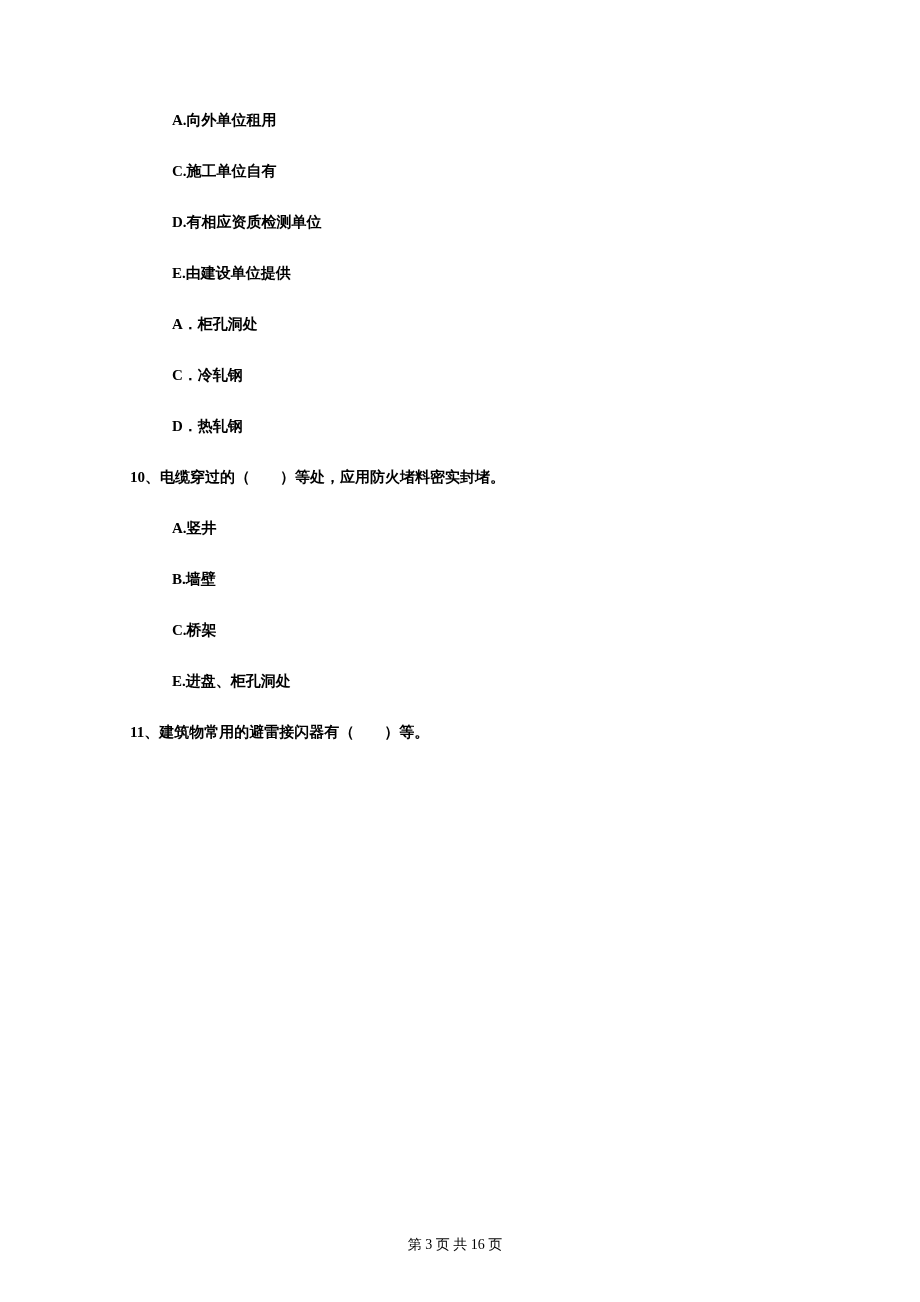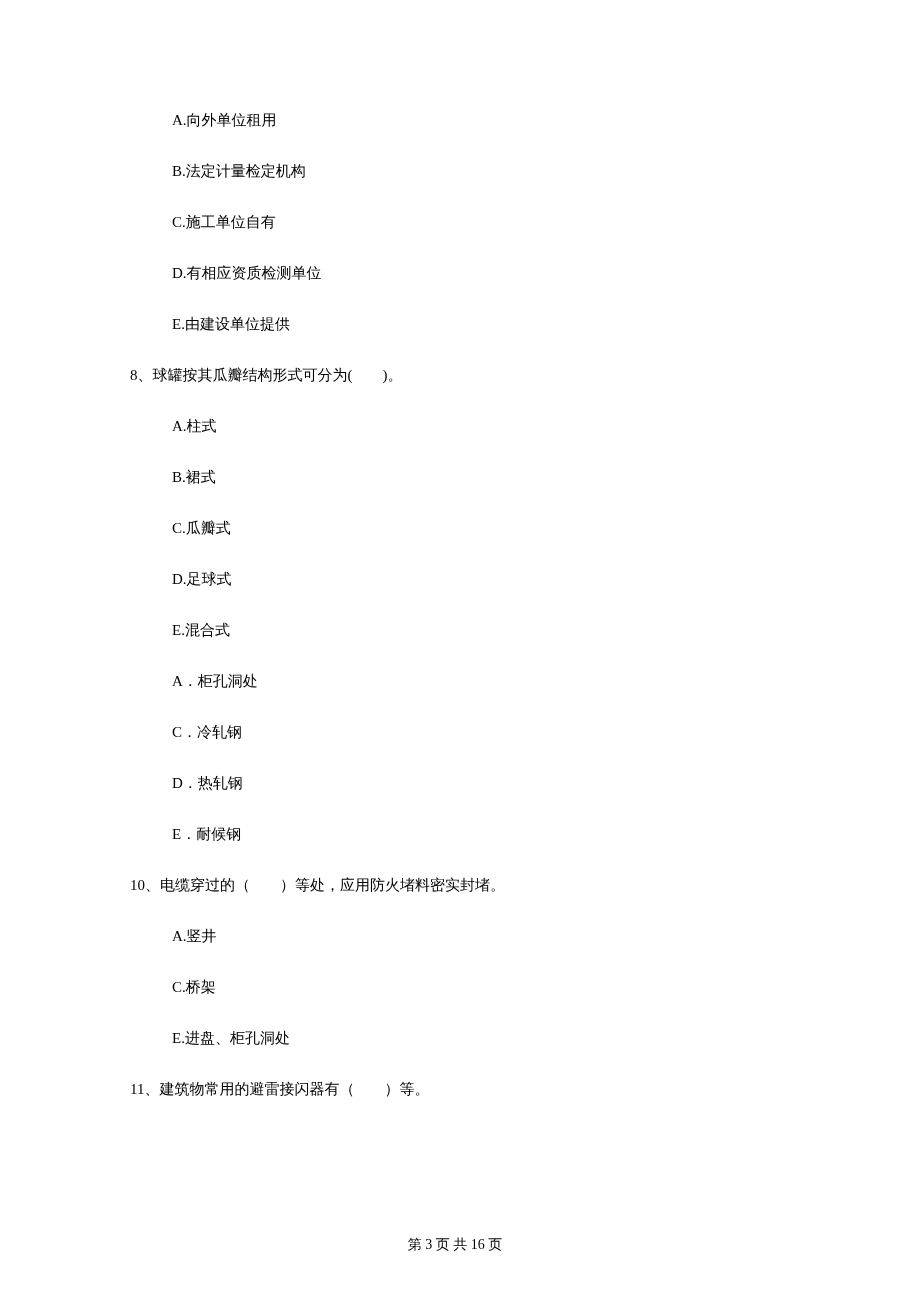--- a/index.html
+++ b/index.html
@@ -25,63 +25,55 @@
       color: #000;
     }
     .question {
       font-size: 15px;
       line-height: 1.4;
       margin-bottom: 30px;
       color: #000;
     }
     .question-group {
       margin-bottom: 0;
+      font-weight: bold;
     }
     .footer {
       position: absolute;
       bottom: 48px;
       left: 0;
       right: 10px;
       text-align: center;
       font-size: 14px;
       color: #000;
     }
   </style>
 </head>
 <body>
 
 <div class="content">
 
   <div class="question-group">
     <div class="option">A.向外单位租用</div>
-    <div class="option">B.法定计量检定机构</div>
     <div class="option">C.施工单位自有</div>
     <div class="option">D.有相应资质检测单位</div>
     <div class="option">E.由建设单位提供</div>
   </div>
 
-  <div class="question-group">
-    <div class="question">8、球罐按其瓜瓣结构形式可分为(　　)。</div>
-    <div class="option">A.柱式</div>
-    <div class="option">B.裙式</div>
-    <div class="option">C.瓜瓣式</div>
-    <div class="option">D.足球式</div>
-    <div class="option">E.混合式</div>
-  </div>
 
   <div class="question-group">
     <div class="option">A．柜孔洞处</div>
     <div class="option">C．冷轧钢</div>
     <div class="option">D．热轧钢</div>
-    <div class="option">E．耐候钢</div>
   </div>
 
   <div class="question-group">
     <div class="question">10、电缆穿过的（　　）等处，应用防火堵料密实封堵。</div>
     <div class="option">A.竖井</div>
+    <div class="option">B.墙壁</div>
     <div class="option">C.桥架</div>
     <div class="option">E.进盘、柜孔洞处</div>
   </div>
 
   <div class="question-group">
     <div class="question">11、建筑物常用的避雷接闪器有（　　）等。</div>
 
   </div>
 
 </div>

